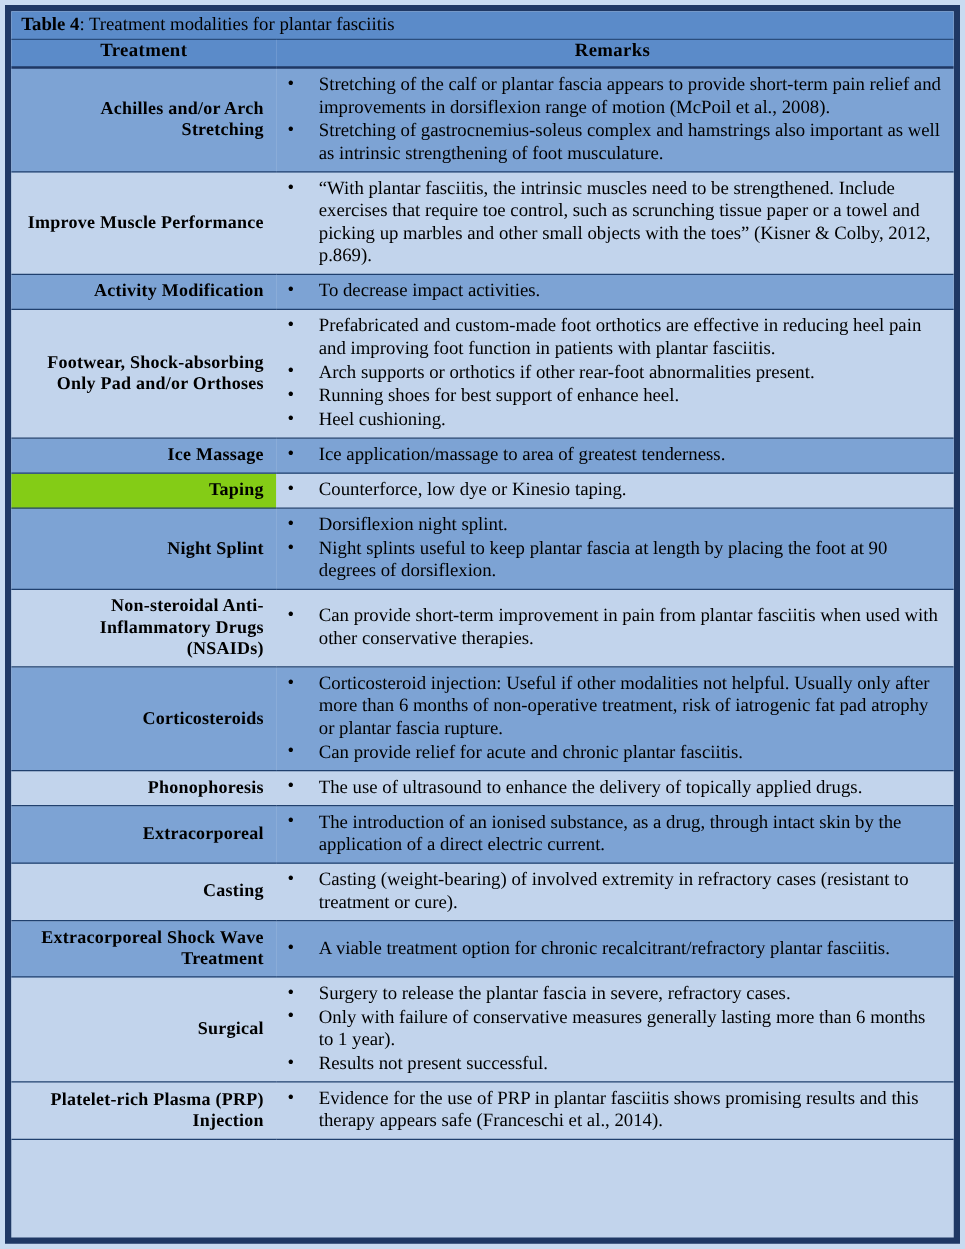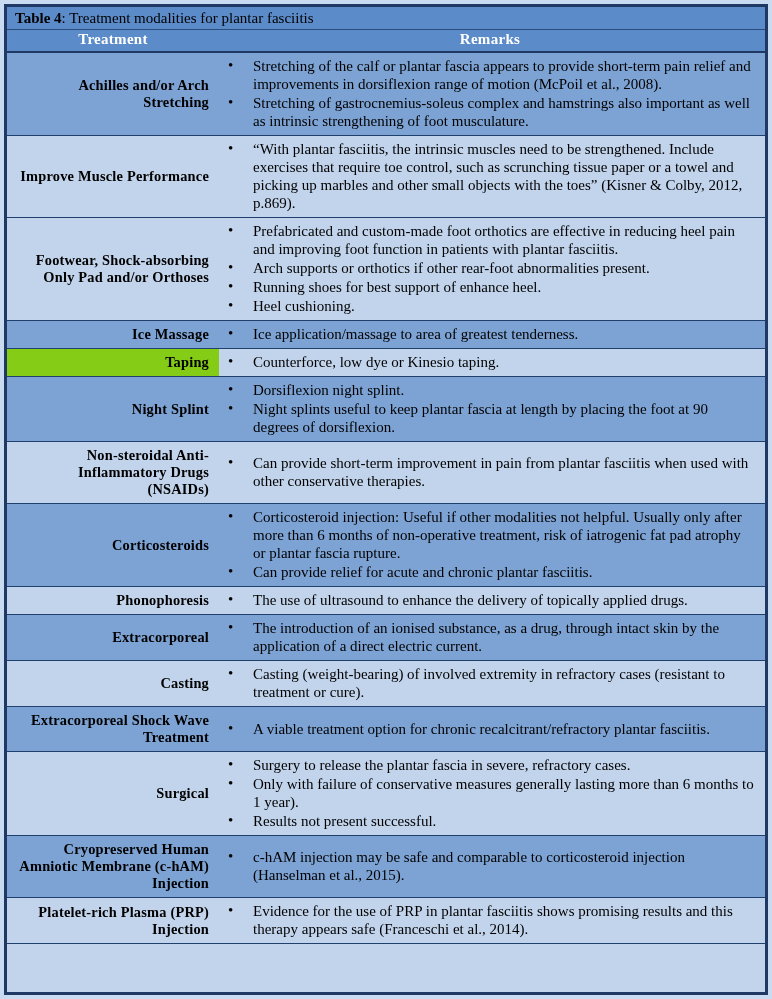--- a/index.html
+++ b/index.html
@@ -20,21 +20,21 @@
     background: #c9dbf0;
     padding: 4px 4px 4px 4px;
     overflow: hidden;
     position: relative;
   }
 
   .frame {
     box-sizing: border-box;
     width: 764px;
     height: 991px;
-    border: 3px solid #ec4899;
+    border: 5px solid #ec4899;
     background: #c2d4ec;
     overflow: hidden;
     position: relative;
   }
 
   table.modalities {
     border-collapse: collapse;
     width: 100%;
     table-layout: fixed;
     font-size: 14.2px;
@@ -53,21 +53,21 @@
     line-height: 1.15;
     white-space: nowrap;
   }
   .title-strong {
     font-weight: bold;
   }
 
   
   tr.head-row th {
     background: #5b8bc9;
-    color: #ffffff;
+    color: #000000;
     font-weight: bold;
     font-size: 15px;
     padding: 1px 4px 3px 4px;
     text-align: center;
     border-bottom: 2px solid #1f3864;
     letter-spacing: 0.3px;
   }
   tr.head-row th.h-remarks {
     padding-left: 0;
   }
@@ -149,20 +149,28 @@
             </td>
           </tr>
           <tr class="shade-light">
             <td class="treat" style="background: rgb(194, 212, 236); border-top-color: rgb(32, 64, 110); border-bottom-color: rgb(32, 64, 110); padding-top: 5px; padding-bottom: 5px;">Improve Muscle Performance</td>
             <td class="remarks" style="background: rgb(194, 212, 236); border-top-color: rgb(32, 64, 110); border-bottom-color: rgb(32, 64, 110); padding-top: 4px; padding-bottom: 5px;">
               <ul class="bl">
                 <li>“With plantar fasciitis, the intrinsic muscles need to be strengthened. Include exercises that require toe control, such as scrunching tissue paper or a towel and picking up marbles and other small objects with the toes” (Kisner &amp; Colby, 2012, p.869).</li>
               </ul>
             </td>
           </tr>
+          <tr class="shade-dark">
+            <td class="treat" style="background: rgb(125, 163, 212); border-top-color: rgb(32, 64, 110); border-bottom-color: rgb(32, 64, 110); padding-top: 5px; padding-bottom: 5px;">Activity Modification</td>
+            <td class="remarks" style="background: rgb(125, 163, 212); border-top-color: rgb(32, 64, 110); border-bottom-color: rgb(32, 64, 110); padding-top: 4px; padding-bottom: 5px;">
+              <ul class="bl">
+                <li>To decrease impact activities.</li>
+              </ul>
+            </td>
+          </tr>
           <tr class="shade-light">
             <td class="treat" style="background: rgb(194, 212, 236); border-top-color: rgb(32, 64, 110); border-bottom-color: rgb(32, 64, 110); padding-top: 5px; padding-bottom: 5px;">Footwear, Shock-absorbing Only Pad and/or Orthoses</td>
             <td class="remarks" style="background: rgb(194, 212, 236); border-top-color: rgb(32, 64, 110); border-bottom-color: rgb(32, 64, 110); padding-top: 4px; padding-bottom: 5px;">
               <ul class="bl">
                 <li>Prefabricated and custom-made foot orthotics are effective in reducing heel pain and improving foot function in patients with plantar fasciitis.</li>
                 <li>Arch supports or orthotics if other rear-foot abnormalities present.</li>
                 <li>Running shoes for best support of enhance heel.</li>
                 <li>Heel cushioning.</li>
               </ul>
             </td>
@@ -244,28 +252,20 @@
           <tr class="shade-light">
             <td class="treat" style="background: rgb(194, 212, 236); border-top-color: rgb(32, 64, 110); border-bottom-color: rgb(32, 64, 110); padding-top: 5px; padding-bottom: 5px;">Surgical</td>
             <td class="remarks" style="background: rgb(194, 212, 236); border-top-color: rgb(32, 64, 110); border-bottom-color: rgb(32, 64, 110); padding-top: 4px; padding-bottom: 5px;">
               <ul class="bl">
                 <li>Surgery to release the plantar fascia in severe, refractory cases.</li>
                 <li>Only with failure of conservative measures generally lasting more than 6 months to 1 year).</li>
                 <li>Results not present successful.</li>
               </ul>
             </td>
           </tr>
-          <tr class="shade-dark">
-            <td class="treat" style="background: rgb(125, 163, 212); border-top-color: rgb(32, 64, 110); border-bottom-color: rgb(32, 64, 110); padding-top: 5px; padding-bottom: 5px;">Cryopreserved Human Amniotic Membrane (c-hAM) Injection</td>
-            <td class="remarks" style="background: rgb(125, 163, 212); border-top-color: rgb(32, 64, 110); border-bottom-color: rgb(32, 64, 110); padding-top: 4px; padding-bottom: 5px;">
-              <ul class="bl">
-                <li>c-hAM injection may be safe and comparable to corticosteroid injection (Hanselman et al., 2015).</li>
-              </ul>
-            </td>
-          </tr>
           <tr class="shade-light">
             <td class="treat" style="background: rgb(194, 212, 236); border-top-color: rgb(32, 64, 110); border-bottom-color: rgb(32, 64, 110); padding-top: 5px; padding-bottom: 5px;">Platelet-rich Plasma (PRP) Injection</td>
             <td class="remarks" style="background: rgb(194, 212, 236); border-top-color: rgb(32, 64, 110); border-bottom-color: rgb(32, 64, 110); padding-top: 4px; padding-bottom: 5px;">
               <ul class="bl">
                 <li>Evidence for the use of PRP in plantar fasciitis shows promising results and this therapy appears safe (Franceschi et al., 2014).</li>
               </ul>
             </td>
           </tr>
         </tbody>
     </table>

